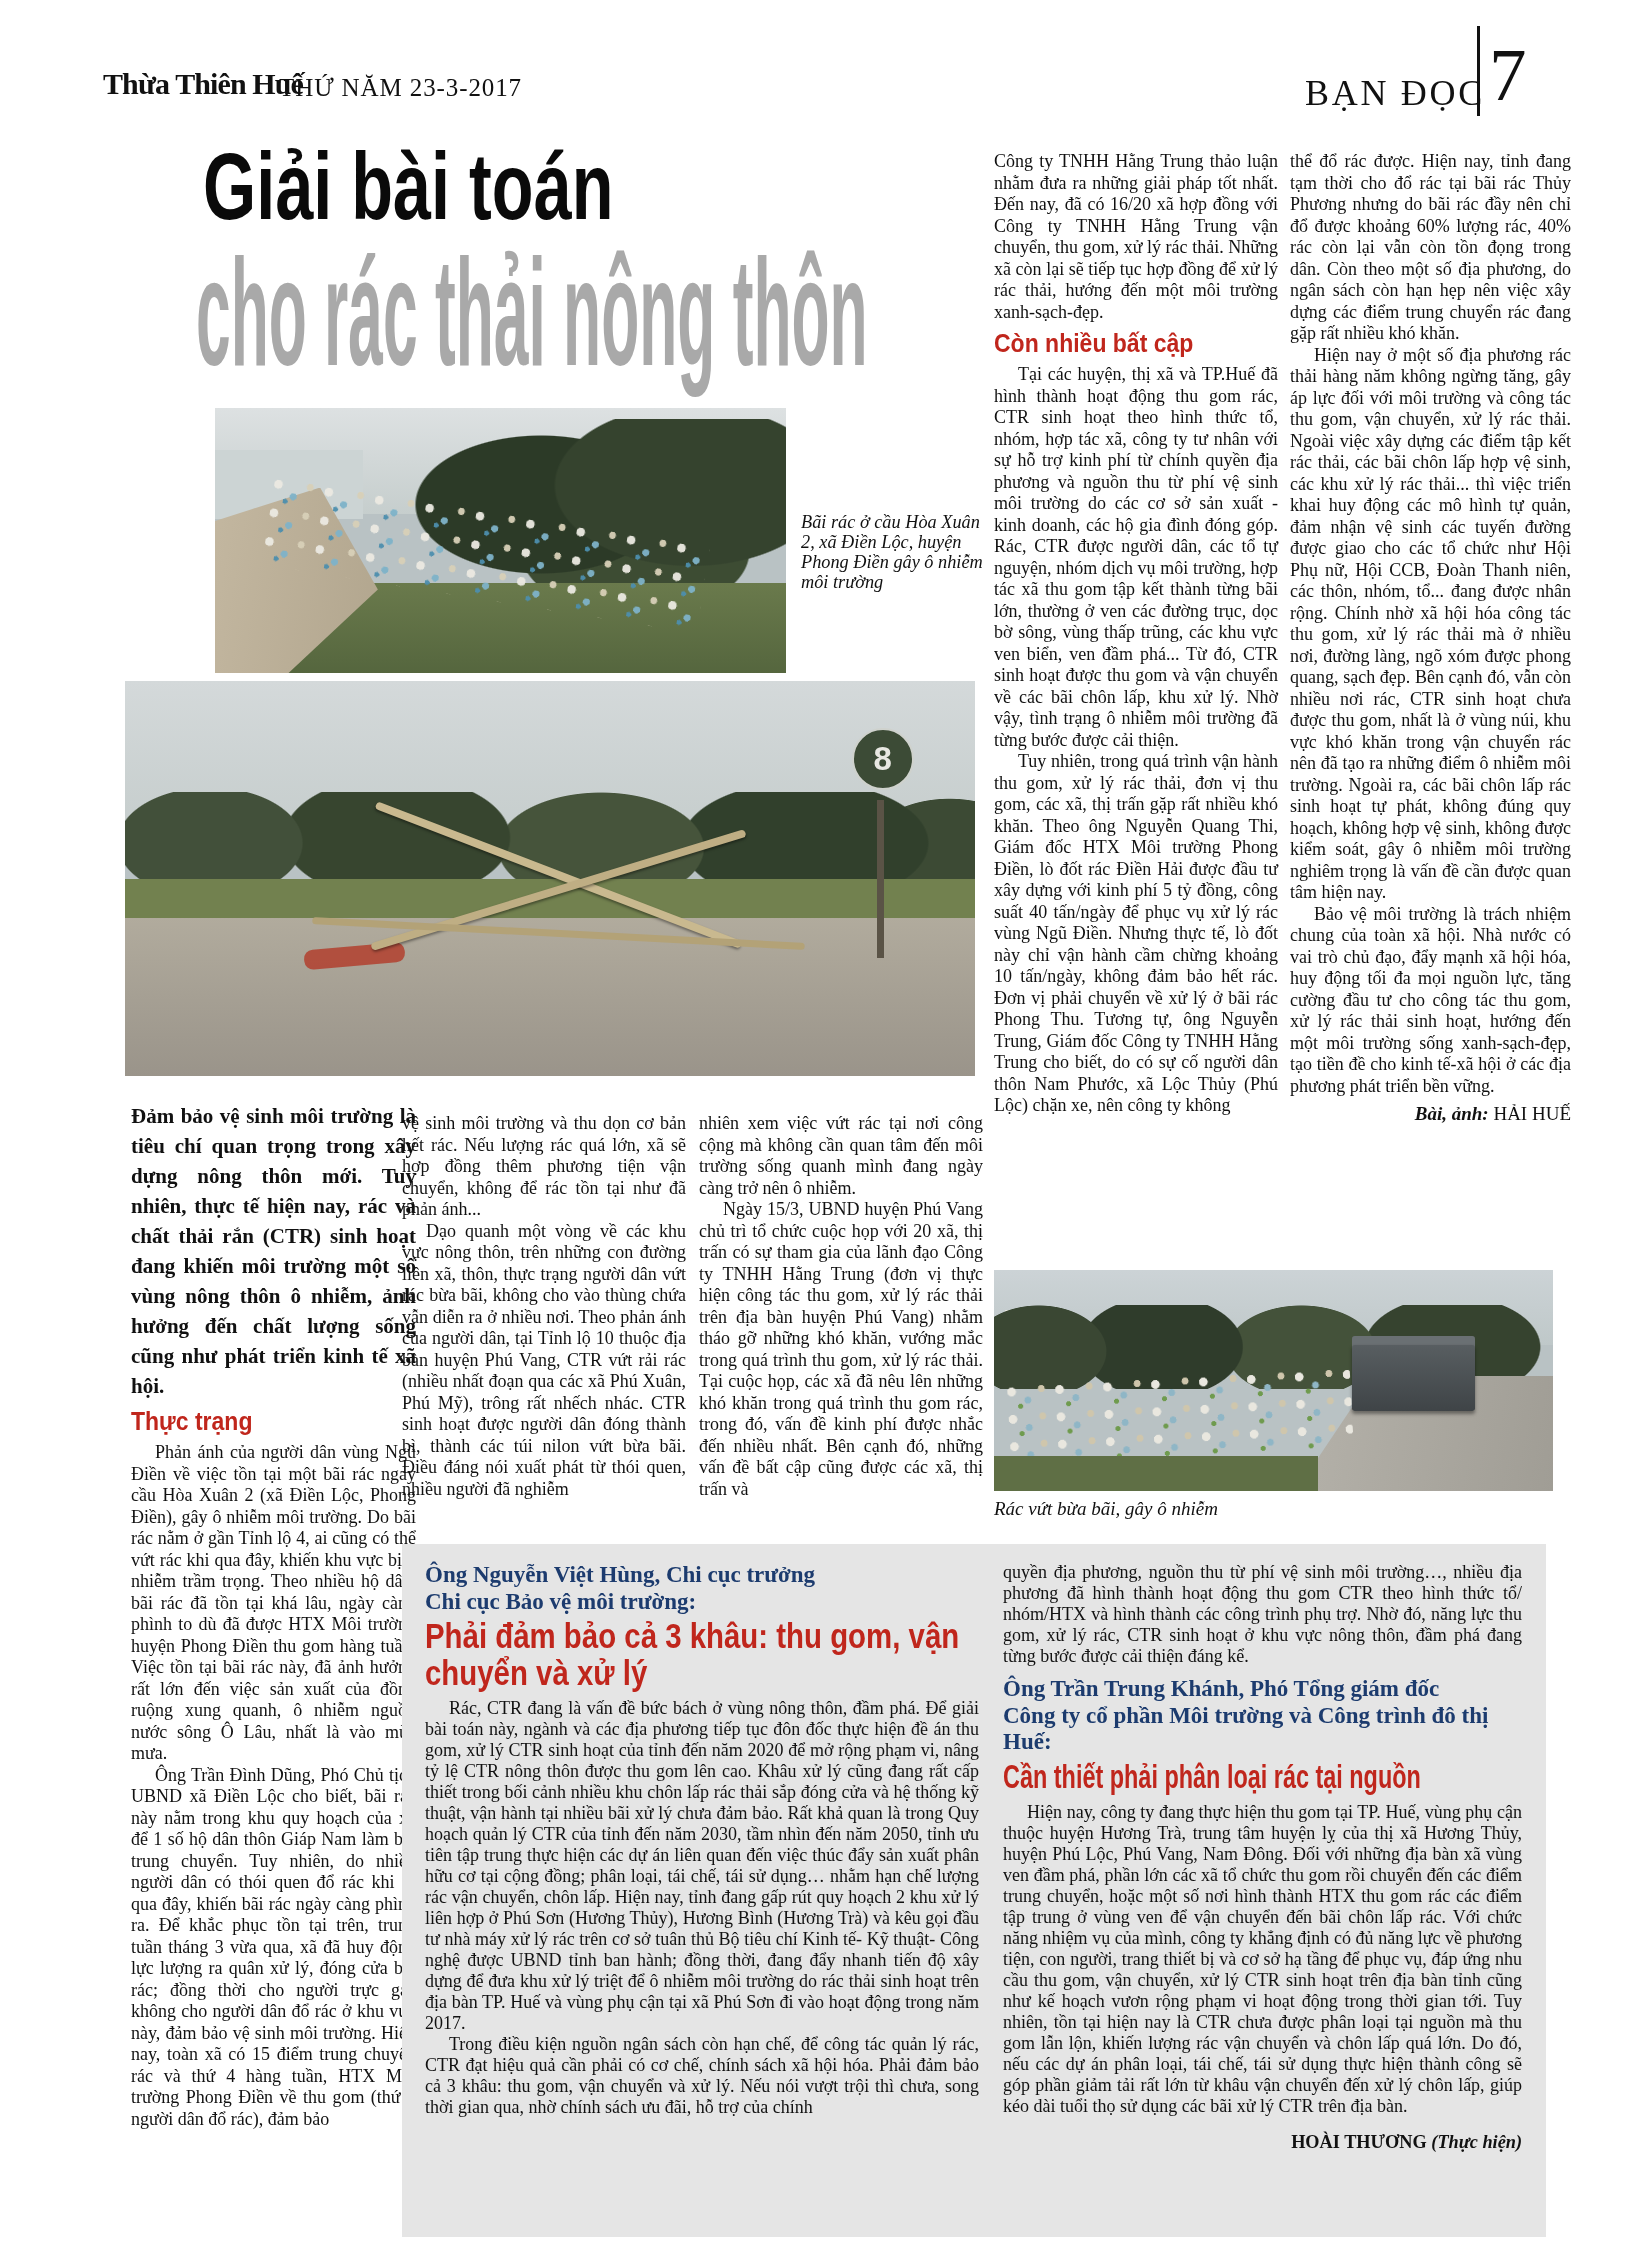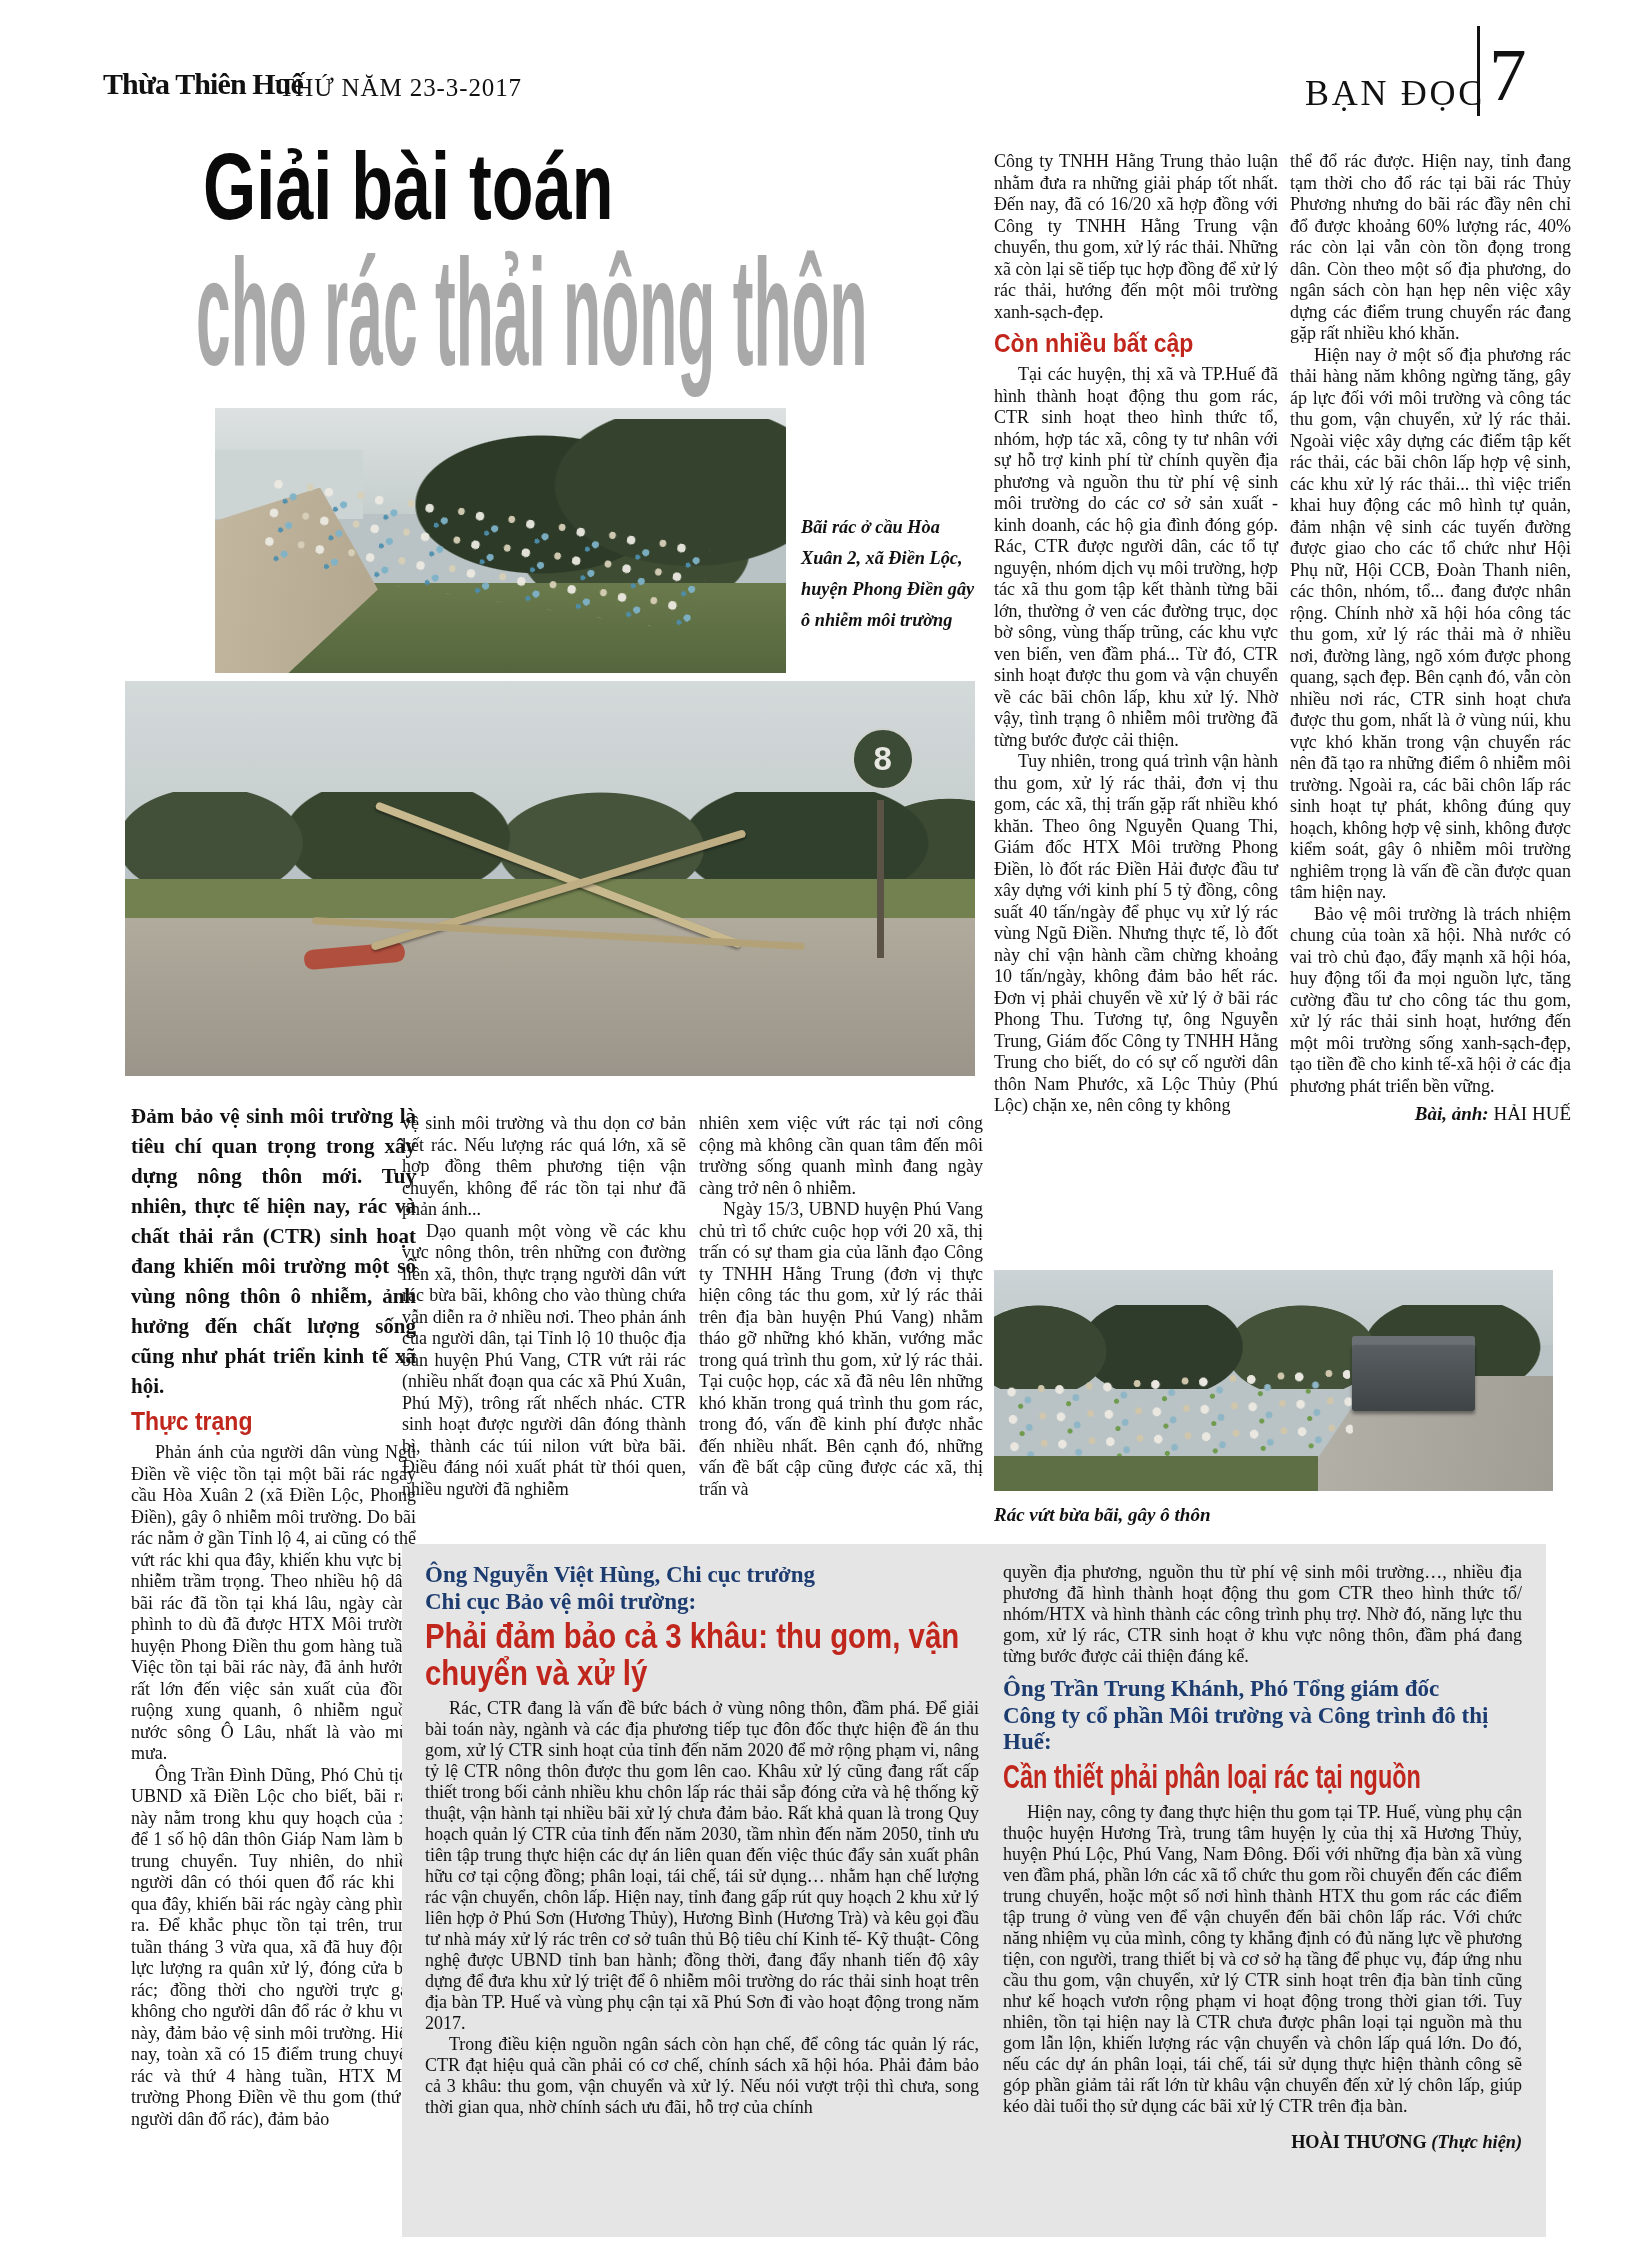--- a/index.html
+++ b/index.html
@@ -69,21 +69,21 @@
   .p3-dumpster{right:14%;top:34%;width:22%;height:30%;background:linear-gradient(#585e61,#3f4447);border-radius:2.7px;box-shadow:0 2.7px 3.7px rgba(0,0,0,.4);}
   .p3-dumplid{right:14%;top:30%;width:22%;height:7%;background:#6a7073;border-radius:2.7px;}
   .p3-garbage{left:2%;top:48%;width:62%;height:38%;transform:rotate(-3deg);
      background-image:radial-gradient(circle 4.6px at 8.2px 7.3px,#e9e7df 90%,transparent),
         radial-gradient(circle 3.7px at 24px 16.4px,#8fb6c6 90%,transparent),
         radial-gradient(circle 3.7px at 38px 5.5px,#cfc6ac 90%,transparent),
         radial-gradient(circle 2.7px at 16.4px 22px,#6f9b4e 90%,transparent);
      background-size:48px 27.4px;}
   .p3-grass{left:0;bottom:0;width:58%;height:16%;background:#5f6f45;}
   
-  .cap{font-weight:bold;font-style:italic;font-size:18.3px;line-height:31px;color:#111;}
+  .cap{font-weight:normal;font-style:italic;font-size:18.3px;line-height:20px;color:#111;}
   #cap1{left:801px;top:512px;width:183px;text-align:left;}
   #cap2{left:125px;top:1075px;width:850px;text-align:center;font-size:19px;}
   #cap3{left:994px;top:1499px;width:559px;text-align:left;font-size:19px;}
   
   .col{font-size:18px;line-height:21.5px;text-align:justify;}
   #col1{left:103px;top:1101px;width:285px;height:1124px;margin-left:28px;}
   #col2{left:402px;top:1113px;width:284px;height:425px;}
   #col3{left:699px;top:1113px;width:284px;height:425px;}
   #col4{left:994px;top:151px;width:284px;height:1101px;}
   #col5{left:1290px;top:151px;width:281px;height:1101px;}
@@ -148,21 +148,21 @@
   <div class="abs photo" id="photo3">
     <div class="ph p3-sky"></div>
     <div class="ph p3-build"></div>
     <div class="ph p3-trees"></div>
     <div class="ph p3-road"></div>
     <div class="ph p3-dumplid"></div>
     <div class="ph p3-dumpster"></div>
     <div class="ph p3-garbage"></div>
     <div class="ph p3-grass"></div>
   </div>
-  <div class="abs cap" id="cap3">Rác vứt bừa bãi, gây ô thôn</div>
+  <div class="abs cap" id="cap3">Rác vứt bừa bãi, gây ô nhiễm</div>
 
   <div class="abs col" id="col1">
     <p class="lead">Đảm bảo vệ sinh môi trường là tiêu chí quan trọng trong xây dựng nông thôn mới. Tuy nhiên, thực tế hiện nay, rác và chất thải rắn (CTR) sinh hoạt đang khiến môi trường một số vùng nông thôn ô nhiễm, ảnh hưởng đến chất lượng sống cũng như phát triển kinh tế xã hội.</p>
     <div class="sec-head">Thực trạng</div>
     <div>
         <p class="para ind">Phản ánh của người dân vùng Ngũ Điền về việc tồn tại một bãi rác ngay cầu Hòa Xuân 2 (xã Điền Lộc, Phong Điền), gây ô nhiễm môi trường. Do bãi rác nằm ở gần Tỉnh lộ 4, ai cũng có thể vứt rác khi qua đây, khiến khu vực bị ô nhiễm trầm trọng. Theo nhiều hộ dân, bãi rác đã tồn tại khá lâu, ngày càng phình to dù đã được HTX Môi trường huyện Phong Điền thu gom hàng tuần. Việc tồn tại bãi rác này, đã ảnh hưởng rất lớn đến việc sản xuất của đồng ruộng xung quanh, ô nhiễm nguồn nước sông Ô Lâu, nhất là vào mùa mưa.</p>
         <p class="para ind">Ông Trần Đình Dũng, Phó Chủ tịch UBND xã Điền Lộc cho biết, bãi rác này nằm trong khu quy hoạch của xã để 1 số hộ dân thôn Giáp Nam làm bãi trung chuyển. Tuy nhiên, do nhiều người dân có thói quen đổ rác khi đi qua đây, khiến bãi rác ngày càng phình ra. Để khắc phục tồn tại trên, trung tuần tháng 3 vừa qua, xã đã huy động lực lượng ra quân xử lý, đóng cửa bãi rác; đồng thời cho người trực gác không cho người dân đổ rác ở khu vực này, đảm bảo vệ sinh môi trường. Hiện nay, toàn xã có 15 điểm trung chuyển rác và thứ 4 hàng tuần, HTX Môi trường Phong Điền về thu gom (thứ 3 người dân đổ rác), đảm bảo</p>
       </div>
   </div>
 

